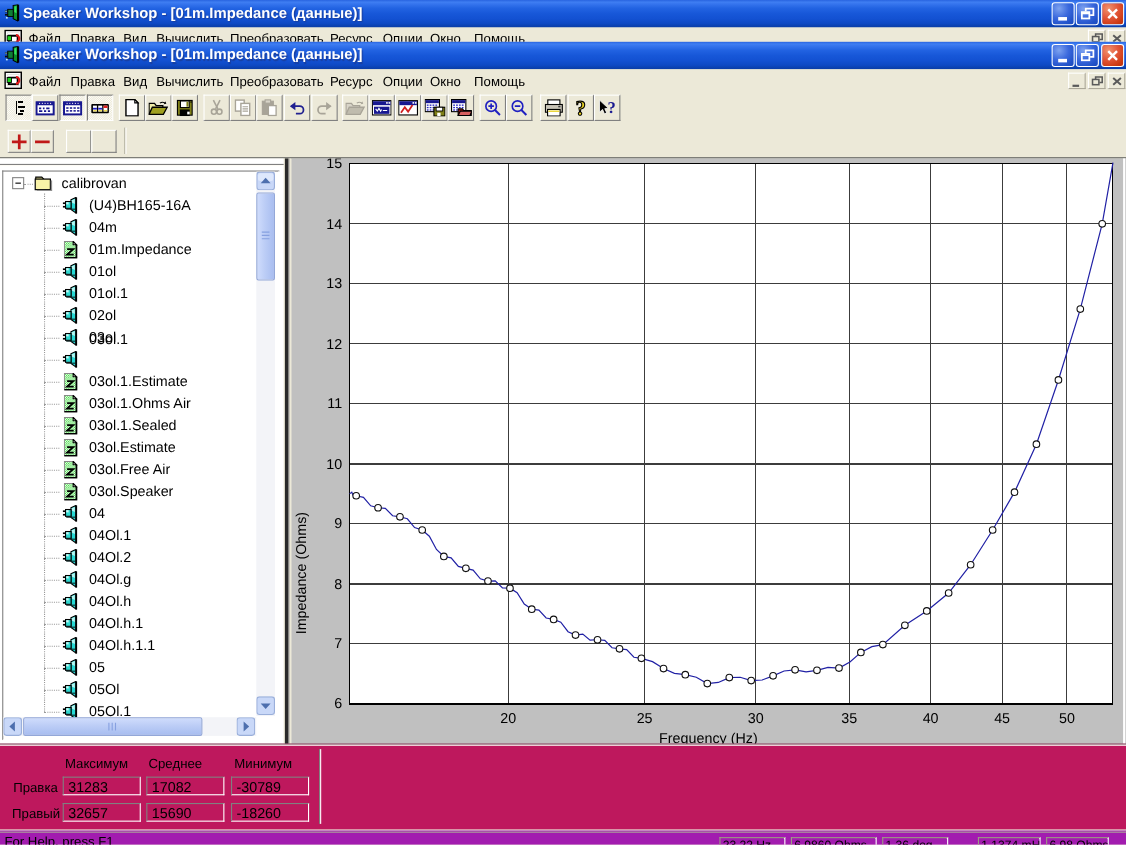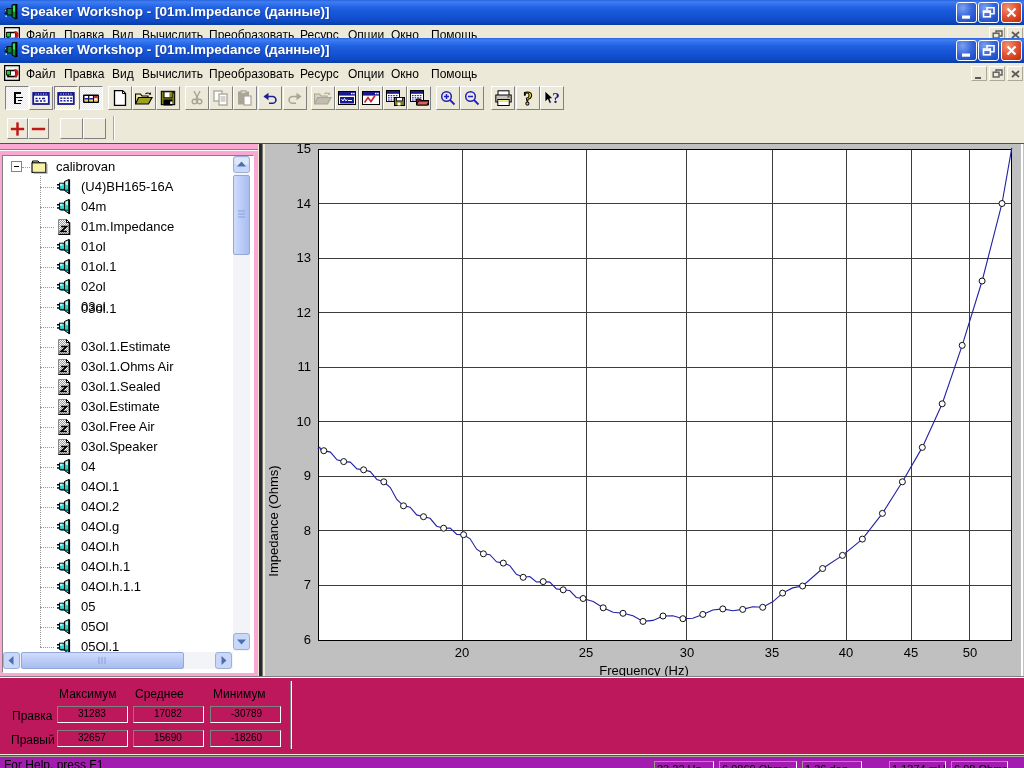--- a/index.html
+++ b/index.html
@@ -19,21 +19,21 @@
  border-right-color:#808080;border-bottom-color:#808080;display:flex;align-items:center;justify-content:center}
 .tbtn.pressed{border:1px solid #808080;border-right-color:#fff;border-bottom-color:#fff;
  background-color:#ece9d8;background-image:linear-gradient(45deg,#fff 25%,transparent 25%,transparent 75%,#fff 75%),linear-gradient(45deg,#fff 25%,transparent 25%,transparent 75%,#fff 75%);background-size:2px 2px;background-position:0 0,1px 1px}
 .texp{position:absolute;width:11px;height:11px;border:1px solid #848484;background:#fff}
 .texp::after{content:"";position:absolute;left:2px;top:4px;width:5px;height:1px;background:#000}
 .thdot{position:absolute;height:1px;border-top:1px dotted #9a9a9a}
 .tvdot{position:absolute;width:1px;border-left:1px dotted #9a9a9a}
 .tico{position:absolute}
 .tlab{position:absolute;font-size:13px;white-space:nowrap;color:#000;line-height:16px}
 .sfield{position:absolute;height:17px;border:1px solid #808080;border-right-color:#fff;border-bottom-color:#fff;
- font-size:10px;padding:1px 0 0 20px;color:#000}
+ font-size:13px;padding:1px 0 0 4px;color:#000}
 .shead{position:absolute;font-size:12px;color:#000;white-space:nowrap}
 .statf{position:absolute;border:1px solid #9d9a84;border-right-color:#fff;border-bottom-color:#fff;
  height:14px;font-size:11px;padding:1px 0 0 2px;color:#000;overflow:hidden;white-space:nowrap}
 </style></head><body>
 <div id="scr">
 
 <div class="titlebar" style="top:0;height:25px">
  <div class="ticon"><svg width="16" height="16" viewBox="0 0 16 16" style="">
           <polygon points="8,1 12,0 12,15 8,13" fill="#0a8f2a" stroke="#000" stroke-width="1"></polygon>
           <polygon points="9,2 11,1.5 11,8 9,7" fill="#35e060"></polygon>
@@ -379,21 +379,21 @@
         </svg>
       </div>
       <div class="tbtn" style="left:60px;width:23px;top:5px;height:21px"></div>
       <div class="tbtn" style="left:83px;width:23px;top:5px;height:21px"></div>
  <div style="position:absolute;left:113px;top:3px;width:1px;height:24px;background:#aca899"></div>
  <div style="position:absolute;left:114px;top:3px;width:1px;height:24px;background:#fff"></div>
 </div>
 
 <div style="position:absolute;left:0;top:143px;width:1024px;height:1px;background:#505050"></div>
 
-<div style="position:absolute;left:0;top:144px;width:258px;height:533px;background:#f9a8d4">
+<div style="position:absolute;left:0;top:144px;width:258px;height:533px;background:#ffffff">
  <div style="position:absolute;left:0;top:5px;width:258px;height:1px;background:#808080"></div>
  <div style="position:absolute;left:0;top:6px;width:258px;height:1px;background:#fdfbf5"></div>
  <div style="position:absolute;left:2px;top:11px;width:252px;height:518px;background:#fff;
    border:1px solid #808080;border-right-color:#fff;border-bottom-color:#fff">
    <div style="position:absolute;left:0;top:0;width:247px;height:513px;overflow:hidden">
      <div class="tvdot" style="left:37px;top:20px;height:471px"></div>
      <div style="position:absolute;top:-156px;left:-3px;width:250px;height:700px">
             <div class="texp" style="left:11px;top:161px"></div>
             <div class="thdot" style="left:22px;top:167px;width:8px"></div>
             <div class="tico" style="left:31px;top:159px"><svg width="17" height="15" viewBox="0 0 17 15" style="">

